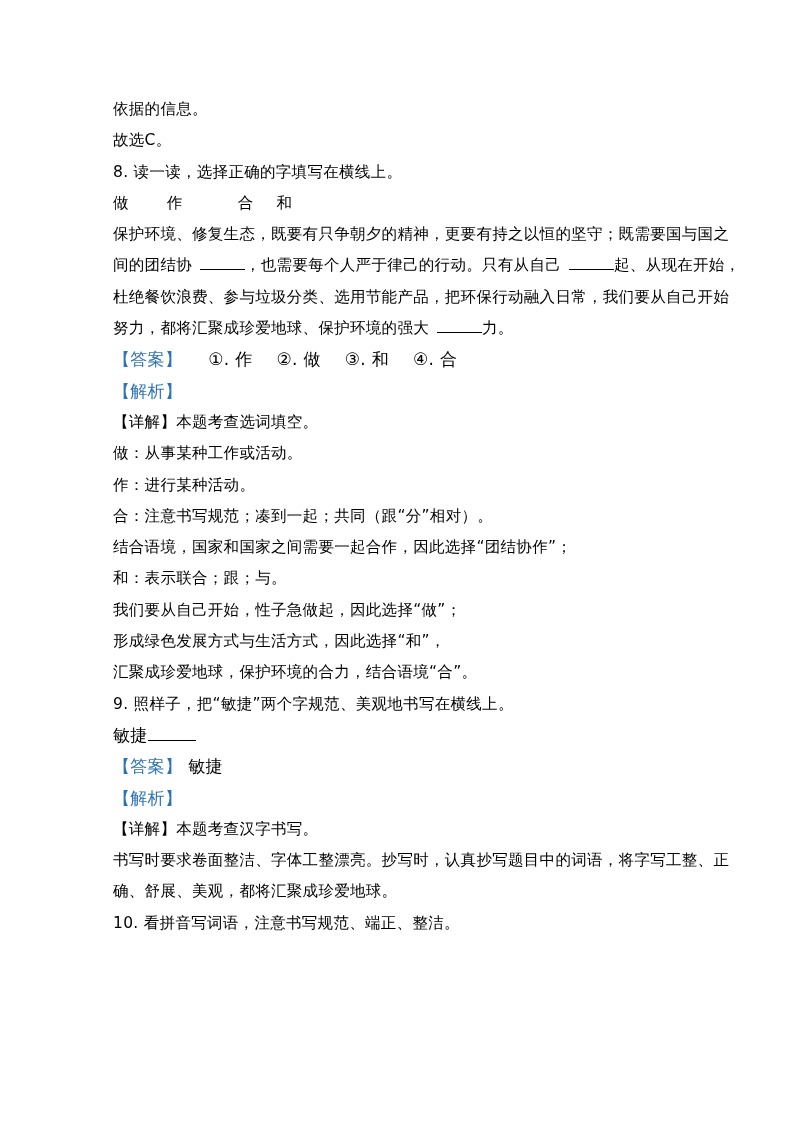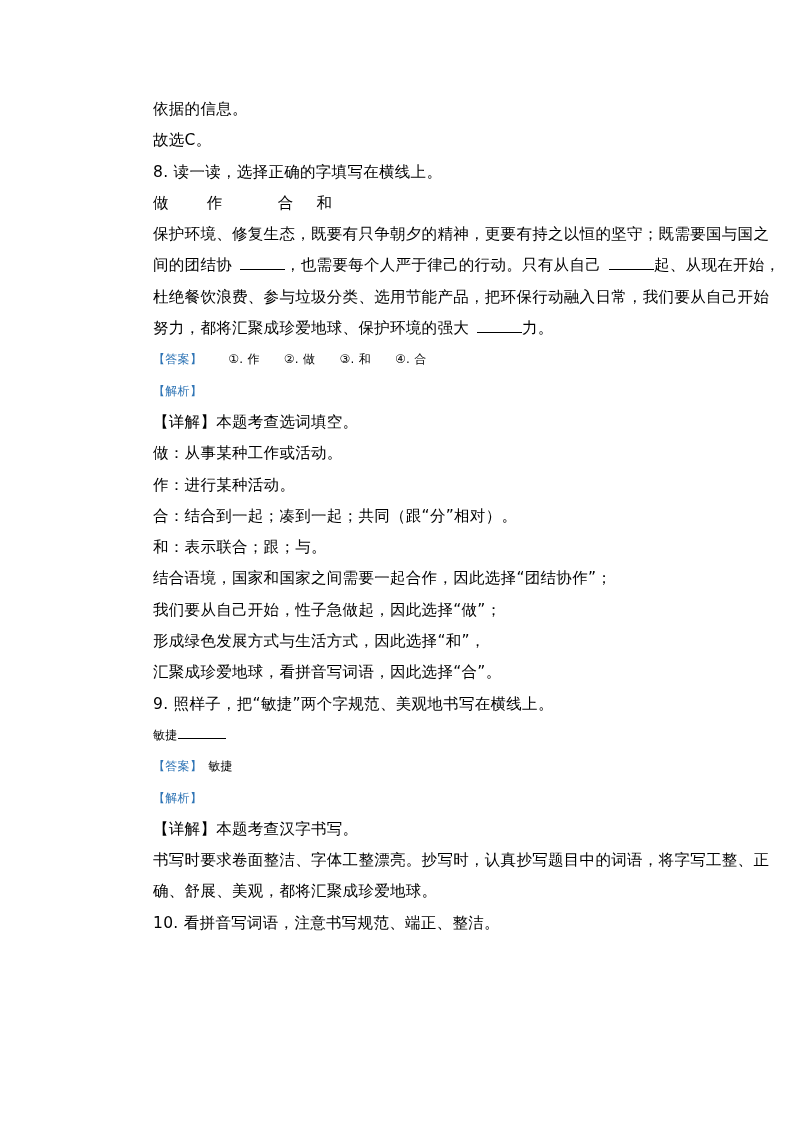--- a/index.html
+++ b/index.html
@@ -21,24 +21,23 @@
     top: 94px;
     width: 650px;
   }
   .line {
     height: 31.3px;
     line-height: 31.3px;
     font-size: 15.5px;
     color: #000000;
     white-space: nowrap;
     letter-spacing: 0.3px;
-    margin-left: 40px;
   }
   .line.lg {
-    font-size: 12px;
+    font-size: 17px;
   }
   .run {
     display: inline;
   }
   .label {
     color: var(--label-blue, #2E74B5);
   }
   .blank {
     display: inline-block;
     border-bottom: 1px solid #000000;
@@ -61,26 +60,26 @@
       <div class="line"><span class="run">做</span><span class="gap" style="width: 38px;"></span><span class="run">作</span><span class="gap" style="width: 55px;"></span><span class="run">合</span><span class="gap" style="width: 23px;"></span><span class="run">和</span></div>
       <div class="line"><span class="run">保护环境、修复生态，既要有只争朝夕的精神，更要有持之以恒的坚守；既需要国与国之</span></div>
       <div class="line"><span class="run">间的团结协</span><span class="gap" style="width: 8px;"></span><span class="blank" style="width: 45px;"></span><span class="run">，也需要每个人严于律己的行动。只有从自己</span><span class="gap" style="width: 8px;"></span><span class="blank" style="width: 45px;"></span><span class="run">起、从现在开始，</span></div>
       <div class="line"><span class="run">杜绝餐饮浪费、参与垃圾分类、选用节能产品，把环保行动融入日常，我们要从自己开始</span></div>
       <div class="line"><span class="run">努力，都将汇聚成珍爱地球、保护环境的强大</span><span class="gap" style="width: 8px;"></span><span class="blank" style="width: 45px;"></span><span class="run">力。</span></div>
       <div class="line lg"><span class="run label">【答案】</span><span class="gap" style="width: 26px;"></span><span class="run">①. 作</span><span class="gap" style="width: 24px;"></span><span class="run">②. 做</span><span class="gap" style="width: 24px;"></span><span class="run">③. 和</span><span class="gap" style="width: 24px;"></span><span class="run">④. 合</span></div>
       <div class="line lg"><span class="run label">【解析】</span></div>
       <div class="line"><span class="run">【详解】本题考查选词填空。</span></div>
       <div class="line"><span class="run">做：从事某种工作或活动。</span></div>
       <div class="line"><span class="run">作：进行某种活动。</span></div>
-      <div class="line"><span class="run">合：结合到一起；凑到一起；共同（跟“分”相对）。</span></div>
+      <div class="line"><span class="run">合：注意书写规范；凑到一起；共同（跟“分”相对）。</span></div>
+      <div class="line"><span class="run">结合语境，国家和国家之间需要一起合作，因此选择“团结协作”；</span></div>
       <div class="line"><span class="run">和：表示联合；跟；与。</span></div>
-      <div class="line"><span class="run">结合语境，国家和国家之间需要一起合作，因此选择“团结协作”；</span></div>
       <div class="line"><span class="run">我们要从自己开始，性子急做起，因此选择“做”；</span></div>
       <div class="line"><span class="run">形成绿色发展方式与生活方式，因此选择“和”，</span></div>
-      <div class="line"><span class="run">汇聚成珍爱地球，看拼音写词语，因此选择“合”。</span></div>
+      <div class="line"><span class="run">汇聚成珍爱地球，保护环境的合力，结合语境“合”。</span></div>
       <div class="line"><span class="run">9. 照样子，把“敏捷”两个字规范、美观地书写在横线上。</span></div>
       <div class="line lg"><span class="run">敏捷</span><span class="blank" style="width: 48px;"></span></div>
       <div class="line lg"><span class="run label">【答案】</span><span class="gap" style="width: 6px;"></span><span class="run">敏捷</span></div>
       <div class="line lg"><span class="run label">【解析】</span></div>
       <div class="line"><span class="run">【详解】本题考查汉字书写。</span></div>
       <div class="line"><span class="run">书写时要求卷面整洁、字体工整漂亮。抄写时，认真抄写题目中的词语，将字写工整、正</span></div>
       <div class="line"><span class="run">确、舒展、美观，都将汇聚成珍爱地球。</span></div>
       <div class="line"><span class="run">10. 看拼音写词语，注意书写规范、端正、整洁。</span></div>
     </div>
 </div>

